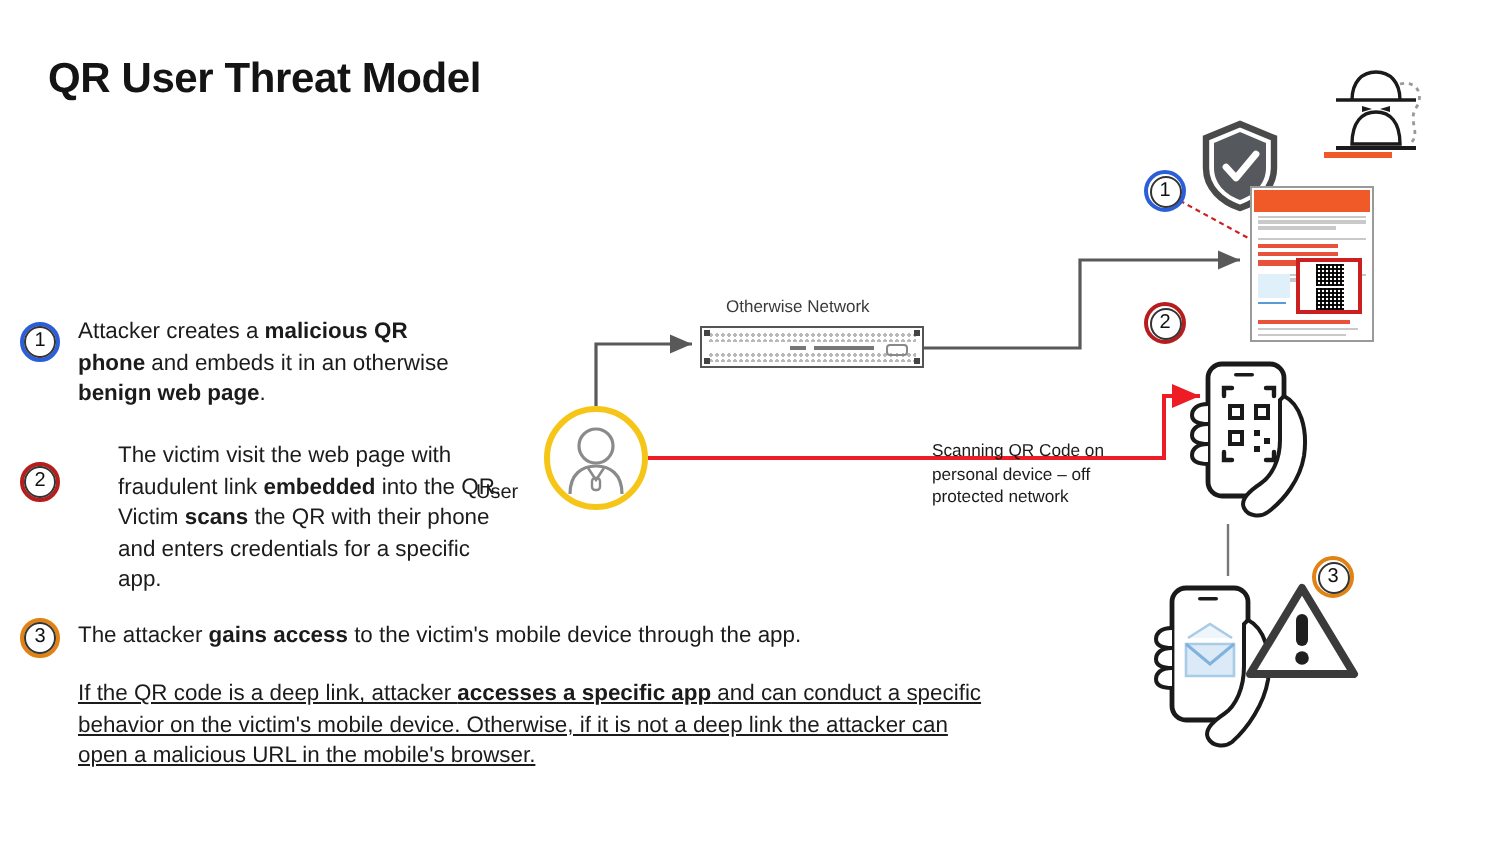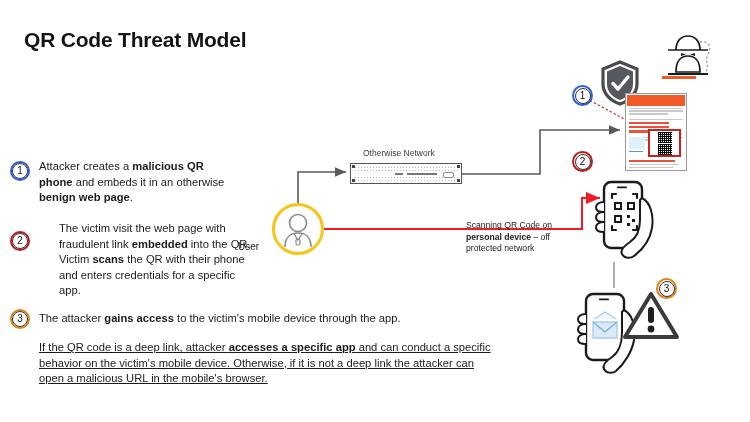--- a/index.html
+++ b/index.html
@@ -37,21 +37,21 @@
   
   .body-text{
     font-size:11.2px;line-height:15.5px;color:#1b1b1b;
   }
   .body-text b{font-weight:bold;}
 
   
   .lbl-small{font-size:8.5px;color:#3a3a3a;}
   .lbl-user{font-size:10px;color:#1b1b1b;}
   .lbl-note{font-size:8.6px;line-height:11.5px;color:#1b1b1b;}
-  .lbl-note b{font-weight:bold;}
+  .lbl-note b{font-weight:normal;}
 
   
   #user-node{
     left:272px;top:203px;width:52px;height:52px;
     border-radius:50%;border:3px solid #f5c518;background:#fff;
     box-sizing:border-box;
   }
 
   
   #fw-box{
@@ -85,21 +85,21 @@
       repeating-linear-gradient(0deg,#111 0 1px,#fff 1px 2px);
     background-blend-mode:multiply;
   }
 
   
   svg{display:block;overflow:visible;}
 </style>
 </head>
 <body>
 
-<div class="abs" id="title">QR Code Threat Model</div>
+<div class="abs" id="title">QR User Threat Model</div>
 
 <div class="abs" style="left:10px;top:161px;">
   <div class="step-circle c-blue">
       <span class="inner">1</span>
     </div>
 </div>
 <div class="abs body-text" style="left:39px;top:159px;width:196px;">
   Attacker creates a <b>malicious QR phone</b> and embeds it in an otherwise <b>benign web page</b>.
 </div>
 

